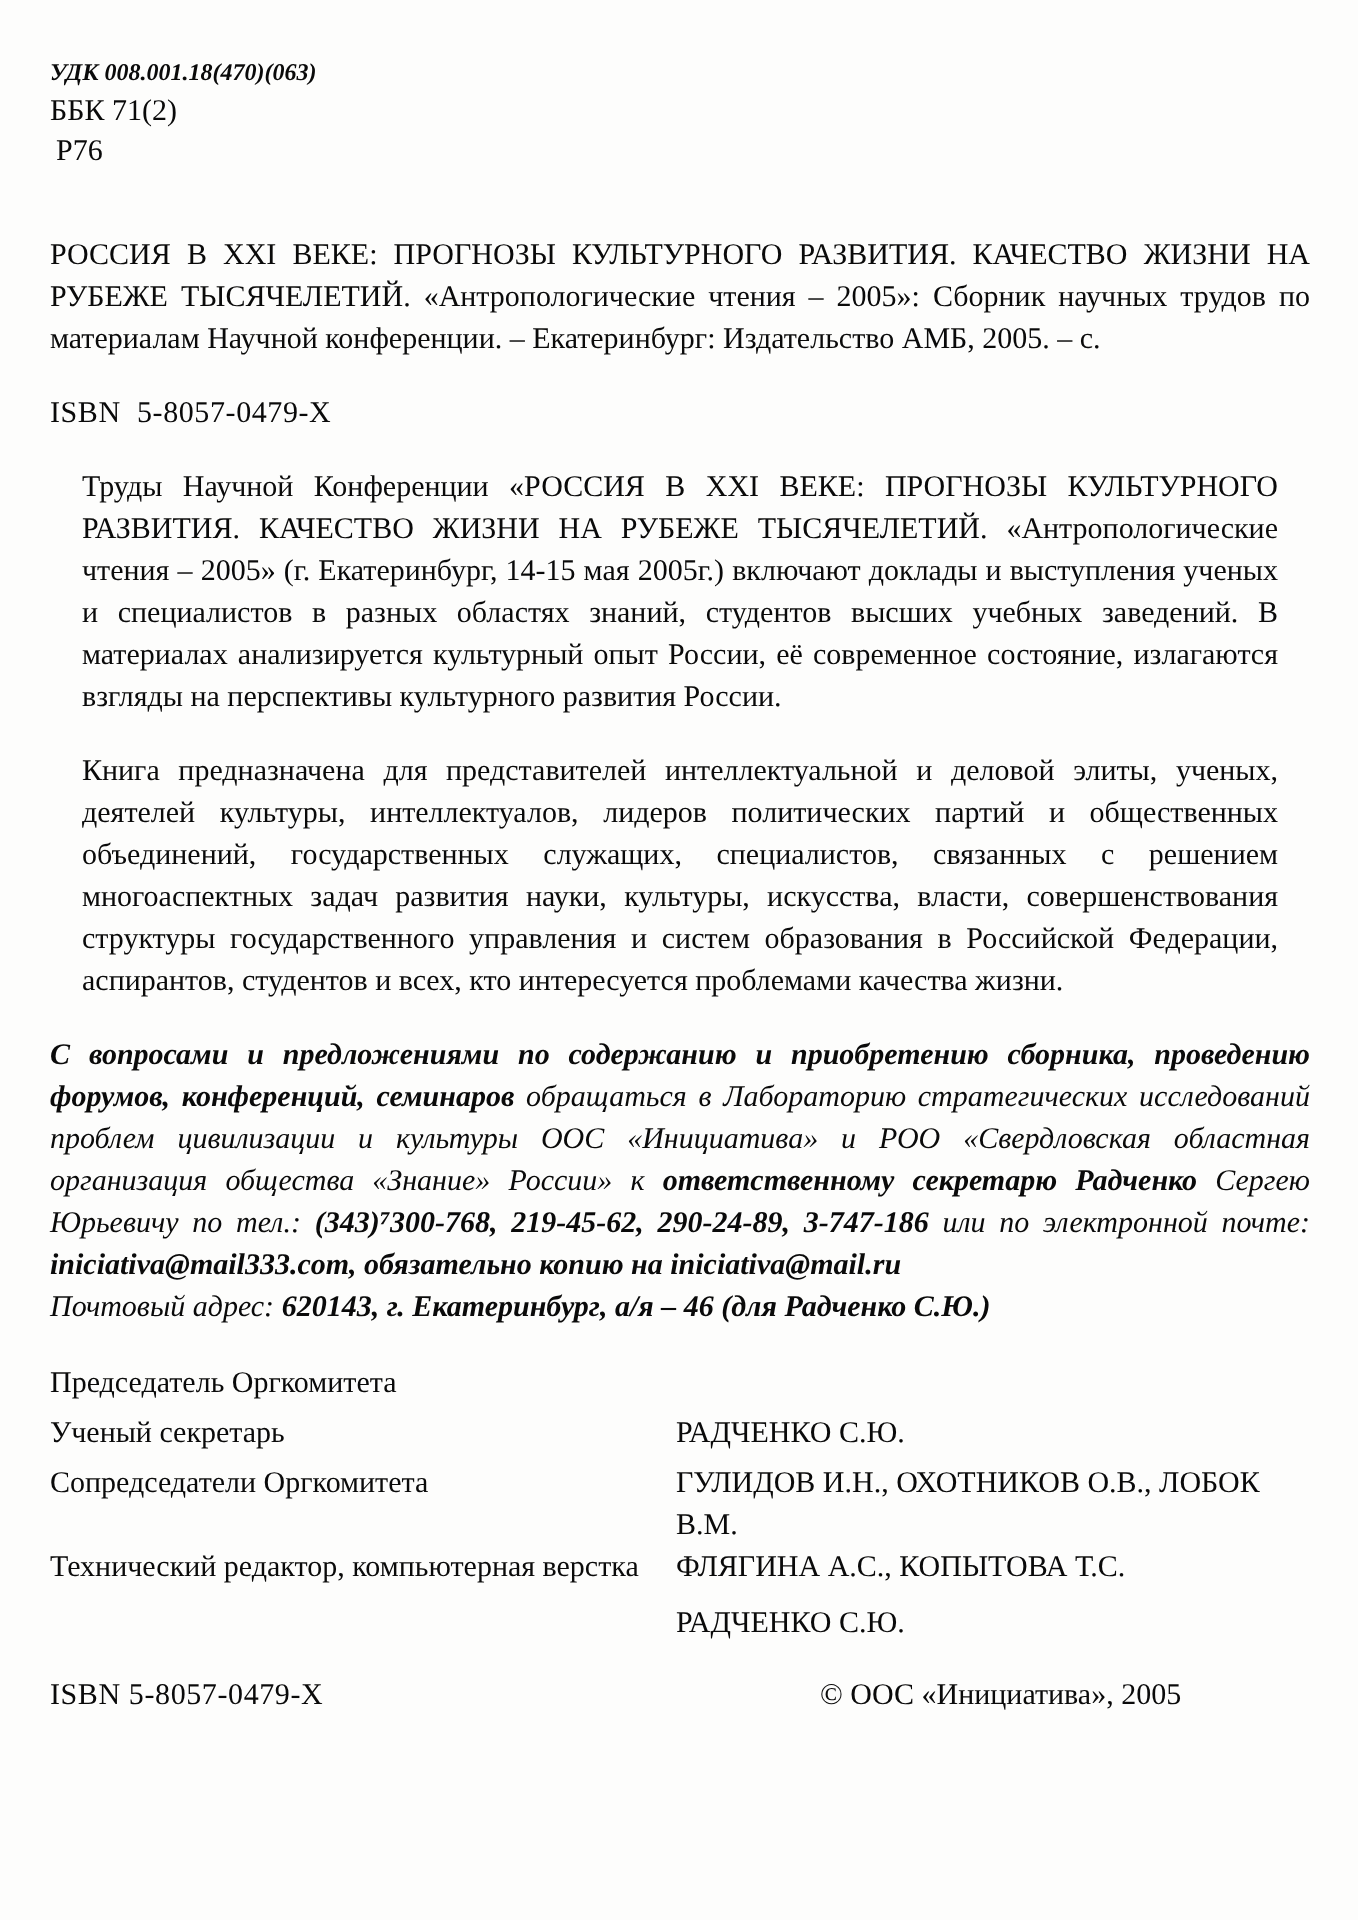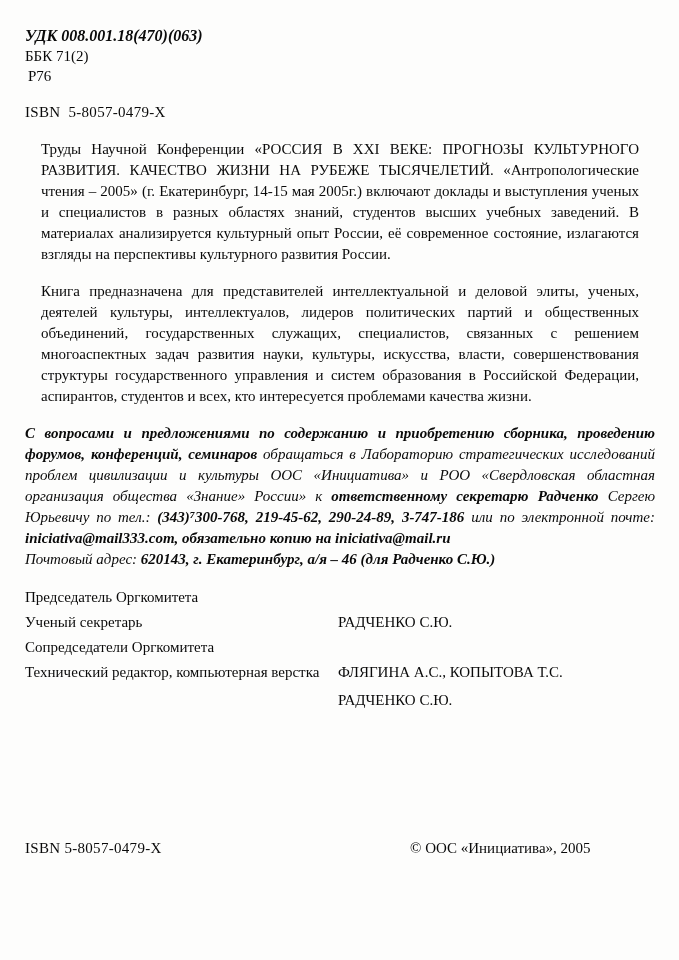--- a/index.html
+++ b/index.html
@@ -17,21 +17,21 @@
     font-size: 15px;
     line-height: 21px;
     box-sizing: border-box;
     padding: 26px 24px 0 25px;
     overflow: hidden;
   }
   .codes { margin: 0 0 0 0; }
   .udk {
     font-weight: bold;
     font-style: italic;
-    font-size: 16px;
+    font-size: 12px;
     line-height: 20px;
     margin: 0;
   }
   .bbk, .author-sign {
     margin: 0;
     line-height: 20px;
   }
   .author-sign { padding-left: 3px; }
 
   .title-block {
@@ -96,20 +96,21 @@
 <body>
 
 <div class="page">
 
   <div class="codes">
     <p class="udk">УДК 008.001.18(470)(063)</p>
     <p class="bbk">ББК 71(2)</p>
     <p class="author-sign">Р76</p>
   </div>
 
+  <p class="title-block">РОССИЯ В XXI ВЕКЕ: ПРОГНОЗЫ КУЛЬТУРНОГО РАЗВИТИЯ. КАЧЕСТВО ЖИЗНИ НА РУБЕЖЕ ТЫСЯЧЕЛЕТИЙ. «Антропологические чтения – 2005»: Сборник научных трудов по материалам Научной конференции. – Екатеринбург: Издательство АМБ, 2005. – с.</p>
 
   <p class="isbn-top">ISBN  5-8057-0479-X</p>
 
   <div class="annotation">
     <p>Труды Научной Конференции «РОССИЯ В XXI ВЕКЕ: ПРОГНОЗЫ КУЛЬТУРНОГО РАЗВИТИЯ. КАЧЕСТВО ЖИЗНИ НА РУБЕЖЕ ТЫСЯЧЕЛЕТИЙ. «Антропологические чтения – 2005» (г. Екатеринбург, 14-15 мая 2005г.) включают доклады и выступления ученых и специалистов в разных областях знаний, студентов высших учебных заведений. В материалах анализируется культурный опыт России, её современное состояние, излагаются взгляды на перспективы культурного развития России.</p>
     <p>Книга предназначена для представителей интеллектуальной и деловой элиты, ученых, деятелей культуры, интеллектуалов, лидеров политических партий и общественных объединений, государственных служащих, специалистов, связанных с решением многоаспектных задач развития науки, культуры, искусства, власти, совершенствования структуры государственного управления и систем образования в Российской Федерации, аспирантов, студентов и всех, кто интересуется проблемами качества жизни.</p>
   </div>
 
   <div class="contact-section">
     <p><span class="b">С вопросами и предложениями по содержанию и приобретению сборника, проведению форумов, конференций, семинаров </span><span>обращаться в Лабораторию стратегических исследований проблем цивилизации и культуры ООС «Инициатива» и РОО «Свердловская областная организация общества «Знание» России» к </span><span class="b">ответственному секретарю Радченко </span><span>Сергею Юрьевичу по тел.: </span><span class="b">(343)⁷300-768, 219-45-62, 290-24-89, 3-747-186 </span><span>или по электронной почте: </span><span class="b">iniciativa@mail333.com, обязательно копию на iniciativa@mail.ru</span></p>
@@ -119,20 +120,21 @@
   <div class="roles">
     <div class="role-row">
       <span class="role-label">Председатель Оргкомитета</span>
     </div>
     <div class="role-row">
       <span class="role-label">Ученый секретарь</span>
       <span class="role-names">РАДЧЕНКО С.Ю.</span>
     </div>
     <div class="role-row">
       <span class="role-label">Сопредседатели Оргкомитета</span>
+      <span class="role-names">ГУЛИДОВ И.Н., ОХОТНИКОВ О.В., ЛОБОК В.М.</span>
     </div>
     <div class="role-row">
       <span class="role-label">Технический редактор, компьютерная верстка</span>
       <span class="role-names">ФЛЯГИНА А.С., КОПЫТОВА Т.С.</span>
     </div>
     <div class="role-row cont">
       <span class="role-label"></span>
       <span class="role-names">РАДЧЕНКО С.Ю.</span>
     </div>
   </div>

